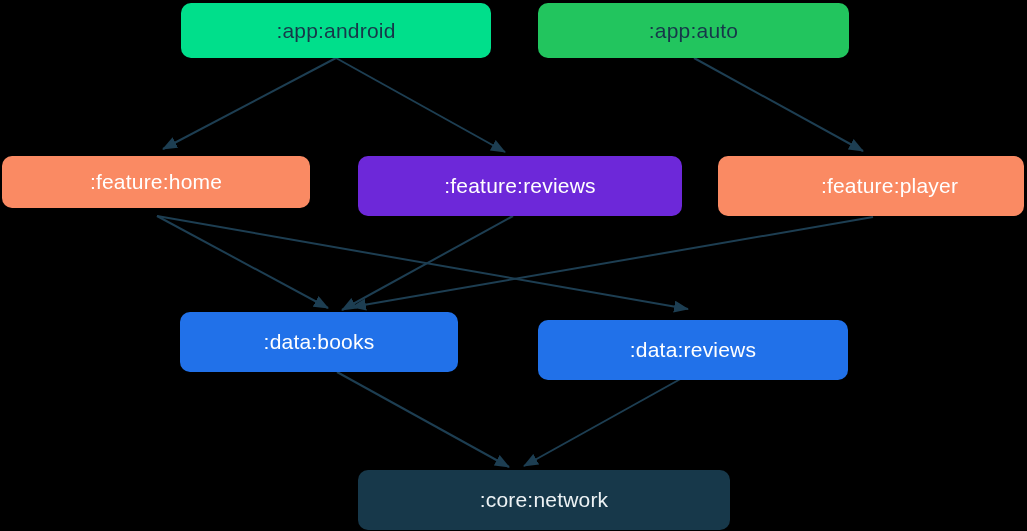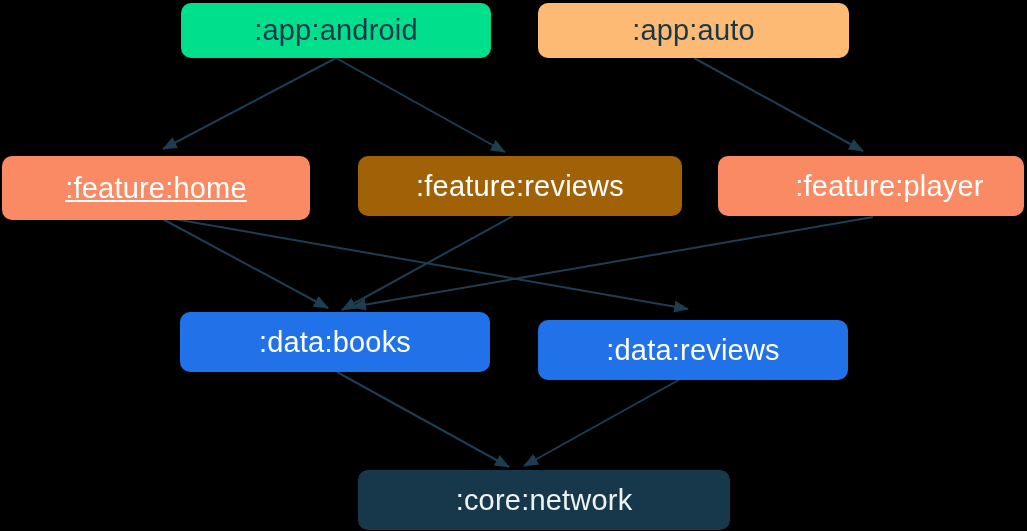--- a/index.html
+++ b/index.html
@@ -21,21 +21,21 @@
     top: 0;
     width: 1027px;
     height: 531px;
   }
   .node {
     position: absolute;
     display: flex;
     align-items: center;
     justify-content: center;
     border-radius: 10px;
-    font-size: 29px;
+    font-size: 21px;
     font-weight: 400;
     letter-spacing: 0.2px;
     white-space: nowrap;
     box-sizing: border-box;
   }
 </style>
 </head>
 <body>
 
 <div class="canvas">
@@ -53,21 +53,21 @@
         <line x1="157" y1="216" x2="328" y2="308" stroke="#1D3E52" stroke-width="2" marker-end="url(#arrowhead)"></line>
         <line x1="157" y1="216" x2="688" y2="309" stroke="#1D3E52" stroke-width="2" marker-end="url(#arrowhead)"></line>
         <line x1="513" y1="216" x2="342" y2="310" stroke="#1D3E52" stroke-width="2" marker-end="url(#arrowhead)"></line>
         <line x1="873" y1="217" x2="352" y2="307" stroke="#1D3E52" stroke-width="2" marker-end="url(#arrowhead)"></line>
         <line x1="337" y1="372" x2="509" y2="467" stroke="#1D3E52" stroke-width="2" marker-end="url(#arrowhead)"></line>
         <line x1="693" y1="372" x2="524" y2="466" stroke="#1D3E52" stroke-width="2" marker-end="url(#arrowhead)"></line>
       </g>
   </svg>
 
   <div class="node" style="left: 181px; top: 3px; width: 310px; height: 55px; background: rgb(0, 223, 139); color: rgb(23, 55, 74);">:app:android</div>
-  <div class="node" style="left: 538px; top: 3px; width: 311px; height: 55px; background: #fdba74; color: rgb(23, 55, 74);">:app:auto</div>
-  <div class="node" style="left: 2px; top: 156px; width: 308px; height: 64px; background: rgb(250, 138, 99); color: rgb(255, 255, 255); text-decoration: underline;">:feature:home</div>
-  <div class="node" style="left: 358px; top: 156px; width: 324px; height: 60px; background: #a16207; color: rgb(255, 255, 255);">:feature:reviews</div>
+  <div class="node" style="left: 538px; top: 3px; width: 311px; height: 55px; background: #22c55e; color: rgb(23, 55, 74);">:app:auto</div>
+  <div class="node" style="left: 2px; top: 156px; width: 308px; height: 52px; background: rgb(250, 138, 99); color: rgb(255, 255, 255);">:feature:home</div>
+  <div class="node" style="left: 358px; top: 156px; width: 324px; height: 60px; background: #6d28d9; color: rgb(255, 255, 255);">:feature:reviews</div>
   <div class="node" style="left: 718px; top: 156px; width: 306px; height: 60px; background: rgb(250, 138, 99); color: rgb(255, 255, 255); padding-left: 37px;">:feature:player</div>
-  <div class="node" style="left: 180px; top: 312px; width: 310px; height: 60px; background: rgb(33, 113, 233); color: rgb(255, 255, 255);">:data:books</div>
+  <div class="node" style="left: 180px; top: 312px; width: 278px; height: 60px; background: rgb(33, 113, 233); color: rgb(255, 255, 255);">:data:books</div>
   <div class="node" style="left: 538px; top: 320px; width: 310px; height: 60px; background: rgb(33, 113, 233); color: rgb(255, 255, 255);">:data:reviews</div>
   <div class="node" style="left: 358px; top: 470px; width: 372px; height: 60px; background: rgb(23, 56, 74); color: rgb(237, 242, 244);">:core:network</div>
 
 </div>
 
 </body></html>

